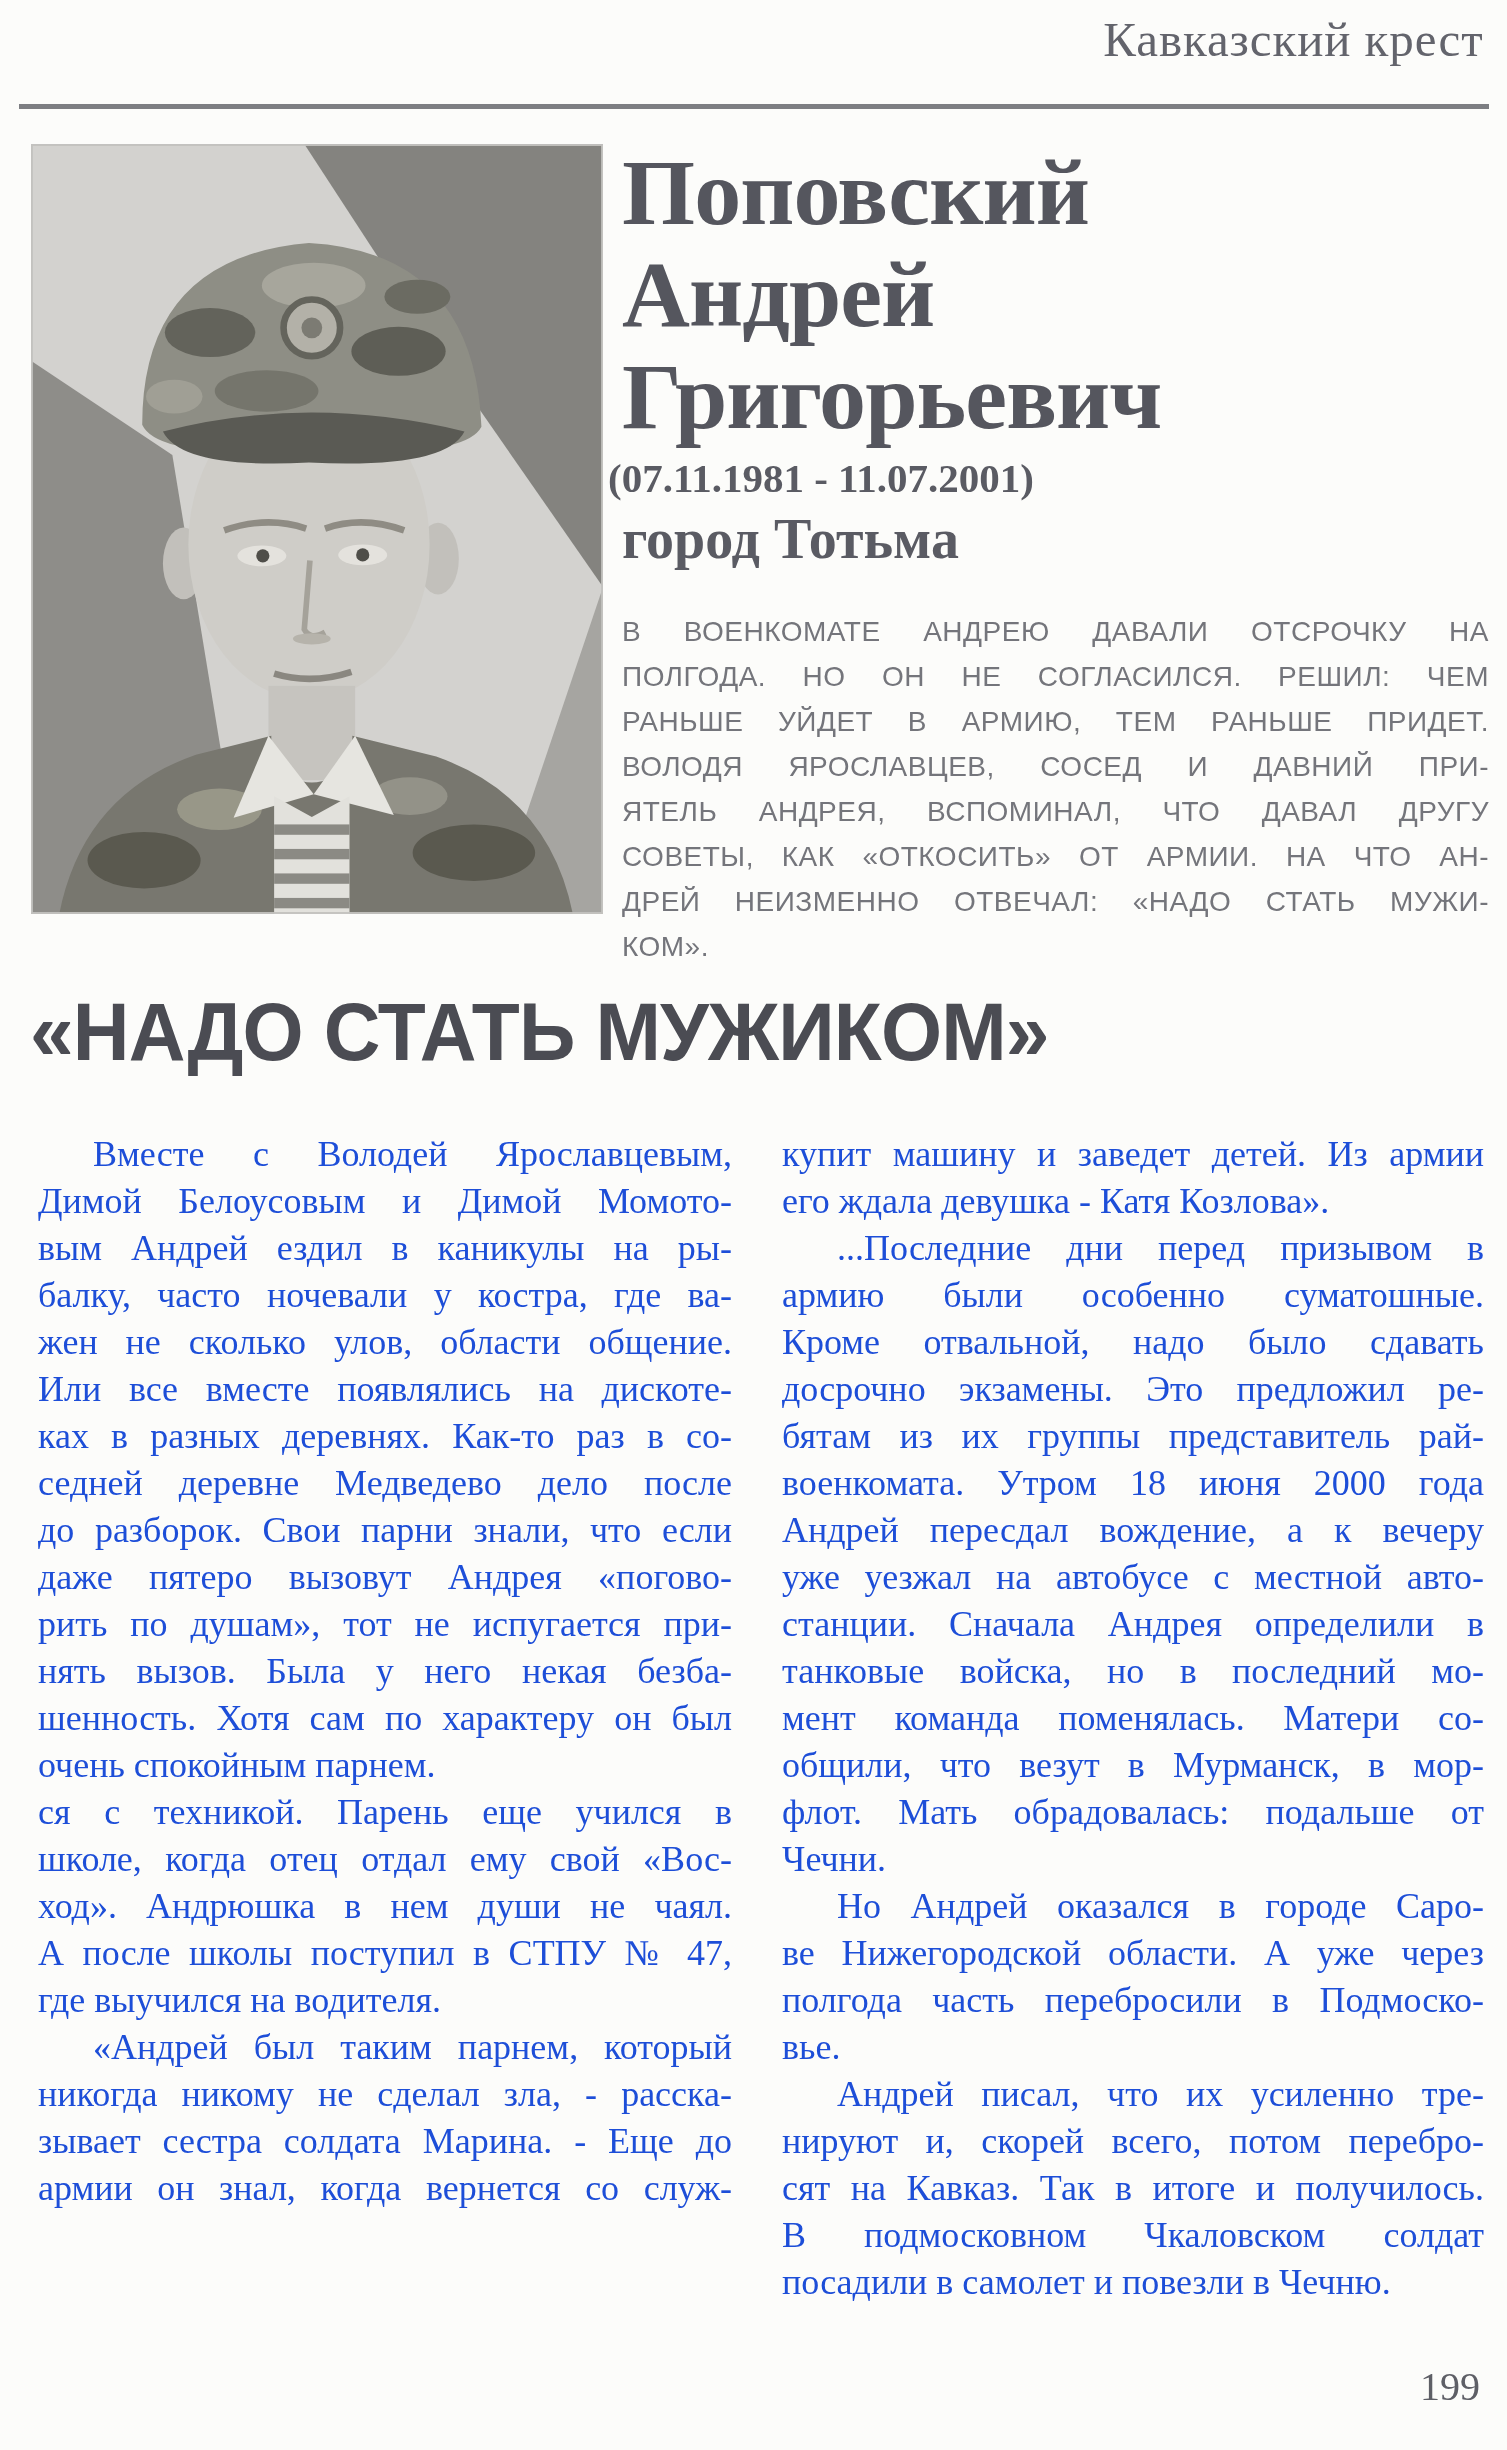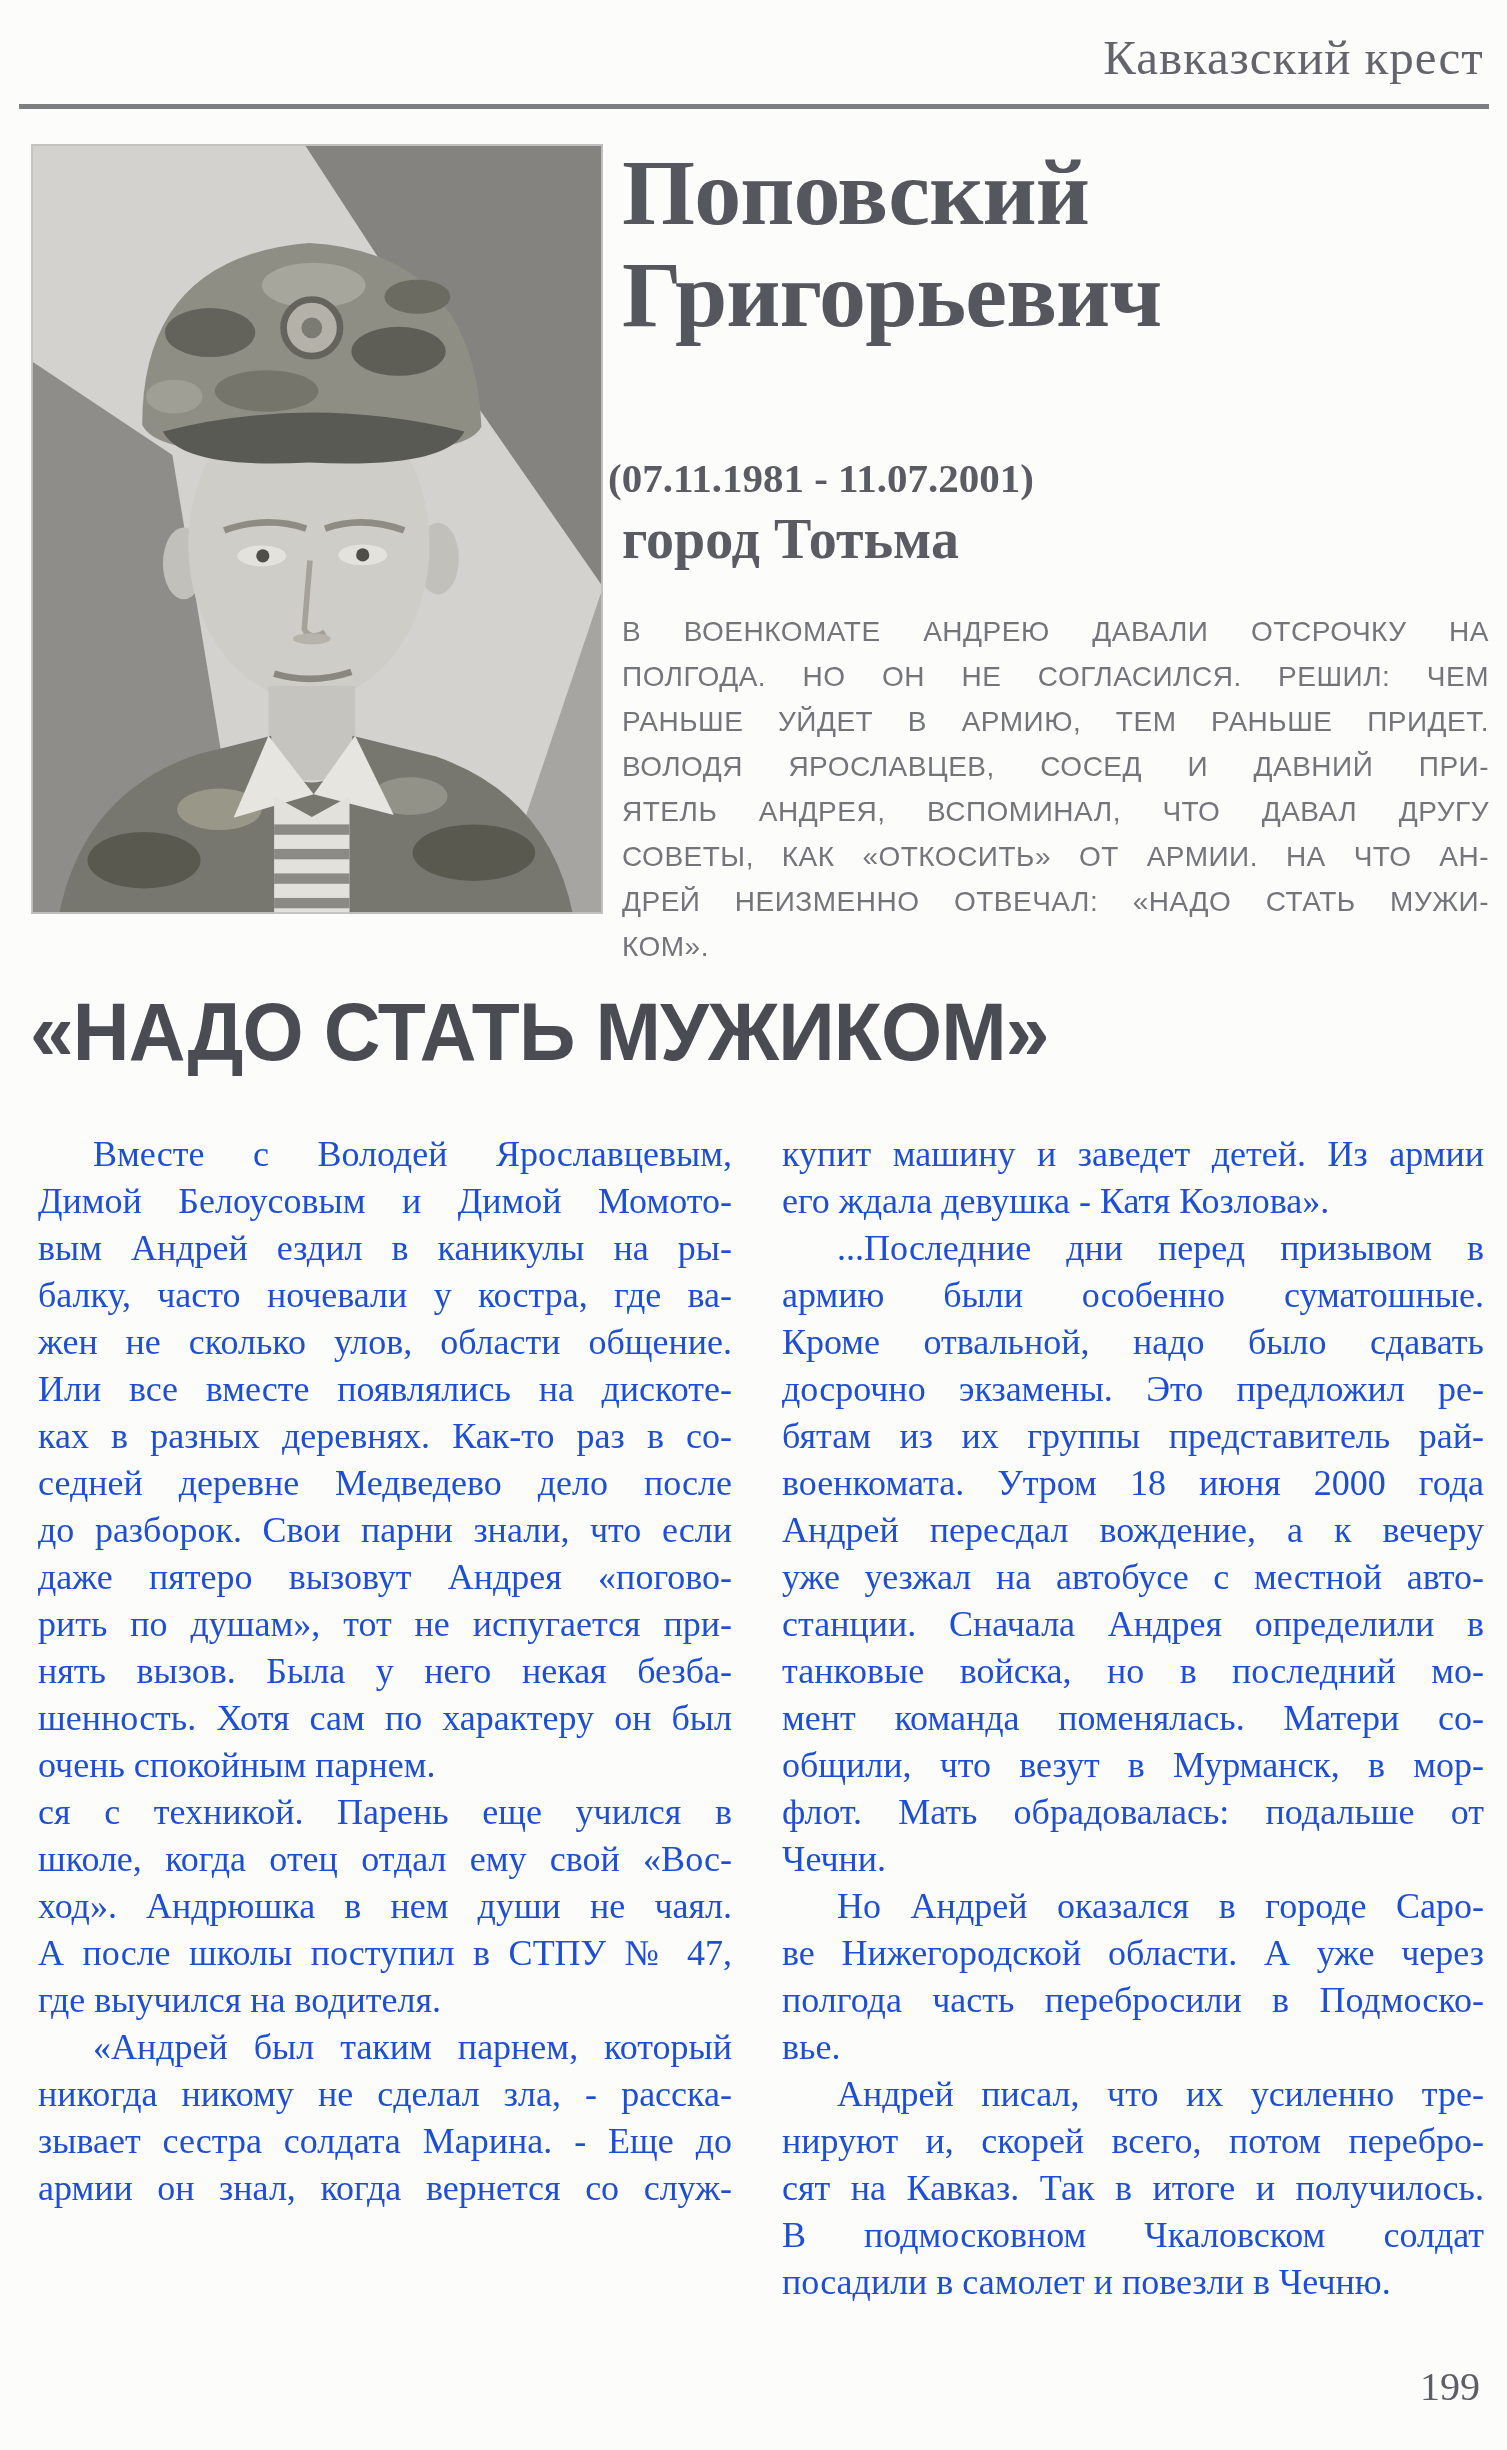--- a/index.html
+++ b/index.html
@@ -2,21 +2,21 @@
 <html style="font-size:15px"><head>
 <meta charset="utf-8">
 <style>
   html,body { margin:0; padding:0; background:#9a9a9a; }
   .page {
     position:relative; width:1508px; height:2450px; margin:0 auto;
     background:#fcfcfa; overflow:hidden;
     font-family:"Liberation Serif", serif; color:#5d5e66;
   }
   .running-head {
-    position:absolute; top:29px; right:24.5px;
+    position:absolute; top:11px; right:24.5px;
     font-size:49px; color:#63646c; letter-spacing:0.9px;
   }
   .head-rule {
     position:absolute; top:104px; left:19px; width:1470px; height:4.7px;
     background:#7d7e82;
   }
   .photo {
     position:absolute; left:31px; top:144px; width:572px; height:770px;
     display:block;
   }
@@ -106,20 +106,21 @@
     <path d="M258,692 L298,714 L338,692 L338,817 L258,817 Z" fill="#e2e1dc"></path>
     <rect x="258" y="722" width="80" height="11" fill="#8b8a84"></rect>
     <rect x="258" y="748" width="80" height="11" fill="#8b8a84"></rect>
     <rect x="258" y="774" width="80" height="11" fill="#8b8a84"></rect>
     <rect x="258" y="800" width="80" height="11" fill="#8b8a84"></rect>
     <rect x="1" y="1" width="605" height="815" fill="none" stroke="#c3c2bf" stroke-width="2"></rect>
   </svg>
 
   <div class="name-block">
       <div class="name-line">Поповский</div>
+      <div class="name-line">Андрей</div>
       <div class="name-line">Григорьевич</div>
     </div>
 
   <div class="dates-line">(07.11.1981 - 11.07.2001)</div>
   <div class="city-line">город Тотьма</div>
 
   <div class="lead">
       <div class="line">В ВОЕНКОМАТЕ АНДРЕЮ ДАВАЛИ ОТСРОЧКУ НА</div>
       <div class="line">ПОЛГОДА. НО ОН НЕ СОГЛАСИЛСЯ. РЕШИЛ: ЧЕМ</div>
       <div class="line">РАНЬШЕ УЙДЕТ В АРМИЮ, ТЕМ РАНЬШЕ ПРИДЕТ.</div>

